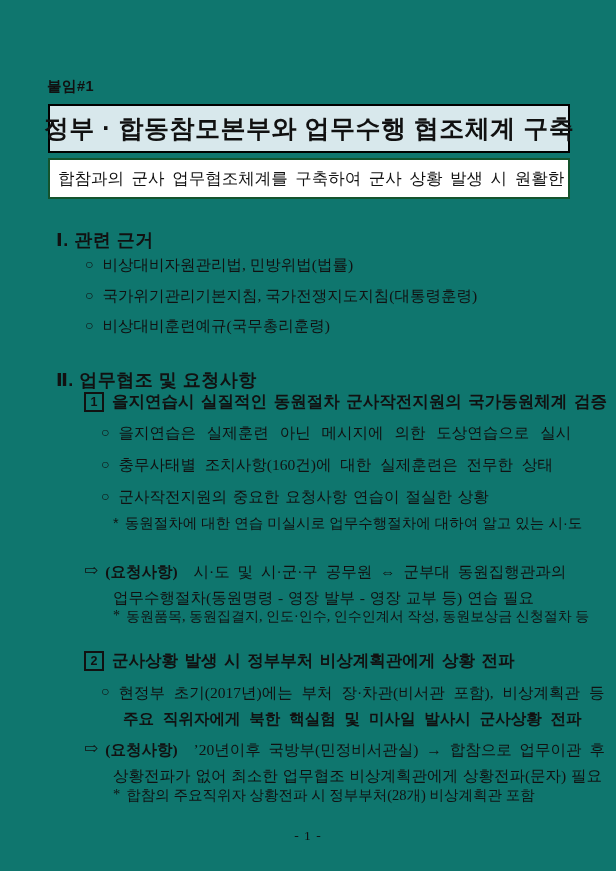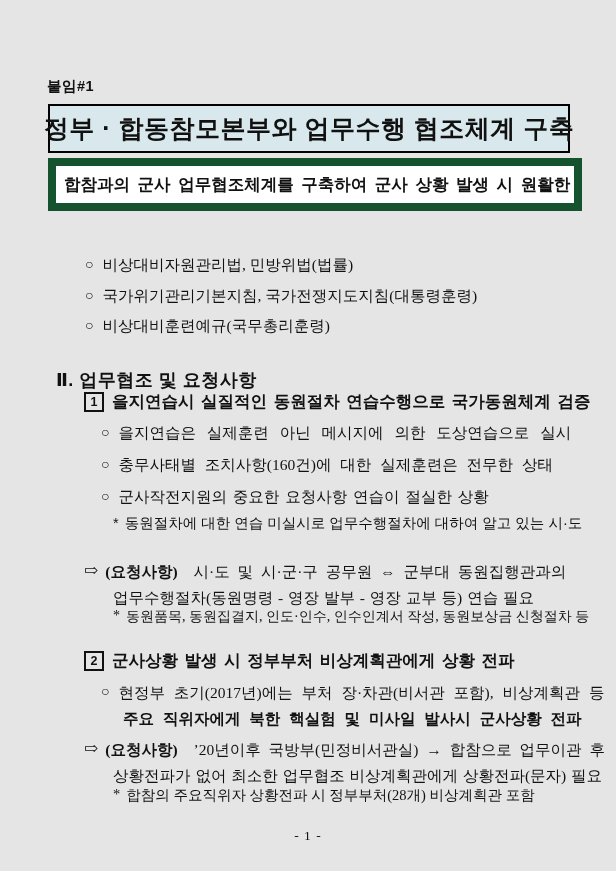--- a/index.html
+++ b/index.html
@@ -1,40 +1,40 @@
 <!DOCTYPE html>
 <html><head>
 <meta charset="utf-8">
 <style>
   html,body{margin:0;padding:0;background:#ffffff;}
   .page{
     position:relative;
     width:616px;height:871px;
-    background:#e5e5e5;
+    background:#0f766e;
     color:#111111;
     font-family:"Liberation Serif", serif;
     overflow:hidden;
   }
   .abs{position:absolute;}
   .gothic{font-family:"Liberation Sans","DejaVu Sans",sans-serif;}
   .serif{font-family:"Liberation Serif","DejaVu Serif",serif;}
 
   .attach{left:47px;top:77px;font-weight:bold;font-size:14.5px;letter-spacing:.5px;}
 
   .title-box{
     left:48px;top:104px;width:518px;height:45px;
     background:#d8e8ec;border:2px solid #000000;
     display:flex;align-items:center;justify-content:center;
     font-weight:bold;font-size:25px;letter-spacing:.5px;white-space:nowrap;
   }
   .desc-box{
     left:48px;top:158px;width:502px;
-    border:8px solid #14532d;background:#ffffff;
+    border:2px solid #14532d;background:#ffffff;
     padding:5px 8px 6px 8px;
-    font-weight:bold;font-size:16.5px;line-height:26px;
+    font-weight:normal;font-size:16.5px;line-height:26px;
   }
   .desc-box .l1{word-spacing:3px;white-space:nowrap;}
   .desc-box .l2{word-spacing:1px;white-space:nowrap;}
 
   .sec-h{left:56px;font-weight:bold;font-size:18px;letter-spacing:.5px;white-space:nowrap;}
 
   .bullet{display:flex;white-space:nowrap;font-size:15.5px;}
   .bullet .marker{flex:0 0 auto;margin-right:9px;font-size:14px;line-height:20px;}
   .s1b{left:85px;}
 
@@ -87,39 +87,40 @@
   <div class="abs attach gothic">붙임#1</div>
 
   <div class="abs title-box gothic">
     <span>정부 · 합동참모본부와 업무수행 협조체계 구축</span>
   </div>
 
   <div class="abs desc-box gothic">
     <div class="l1">합참과의 군사 업무협조체계를 구축하여 군사 상황 발생 시 원활한</div>
   </div>
 
+  <div class="abs sec-h gothic" style="top:228px;">Ⅰ. 관련 근거</div>
 
   <div class="abs bullet s1b serif" style="top:255px;">
     <span class="marker">○</span>
     <span>비상대비자원관리법, 민방위법(법률)</span>
   </div>
   <div class="abs bullet s1b serif" style="top:286px;">
     <span class="marker">○</span>
     <span>국가위기관리기본지침, 국가전쟁지도지침(대통령훈령)</span>
   </div>
   <div class="abs bullet s1b serif" style="top:316px;">
     <span class="marker">○</span>
     <span>비상대비훈련예규(국무총리훈령)</span>
   </div>
 
   <div class="abs sec-h gothic" style="top:361px;margin-top:7px;">Ⅱ. 업무협조 및 요청사항</div>
 
   <div class="abs item-h gothic" style="top:391px;">
     <span class="boxnum">1</span>
-    <span>을지연습시 실질적인 동원절차 연습수행으로 국가동원체계 검증</span>
+    <span>을지연습시 실질적인 동원절차 군사작전지원의 국가동원체계 검증</span>
   </div>
 
   <div class="abs bullet i1b serif wide7" style="top:423px;">
     <span class="marker">○</span>
     <span>을지연습은 실제훈련 아닌 메시지에 의한 도상연습으로 실시</span>
   </div>
   <div class="abs bullet i1b serif wide5" style="top:455px;">
     <span class="marker">○</span>
     <span>충무사태별 조치사항(160건)에 대한 실제훈련은 전무한 상태</span>
   </div>

